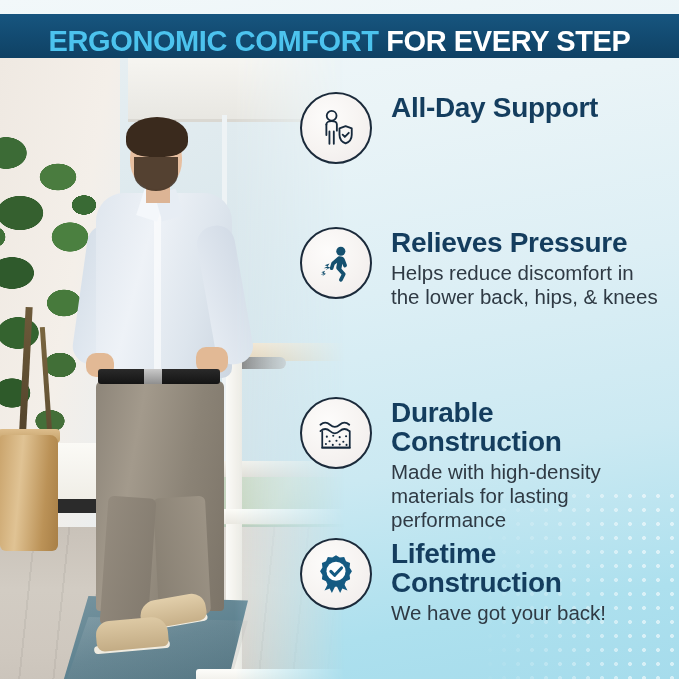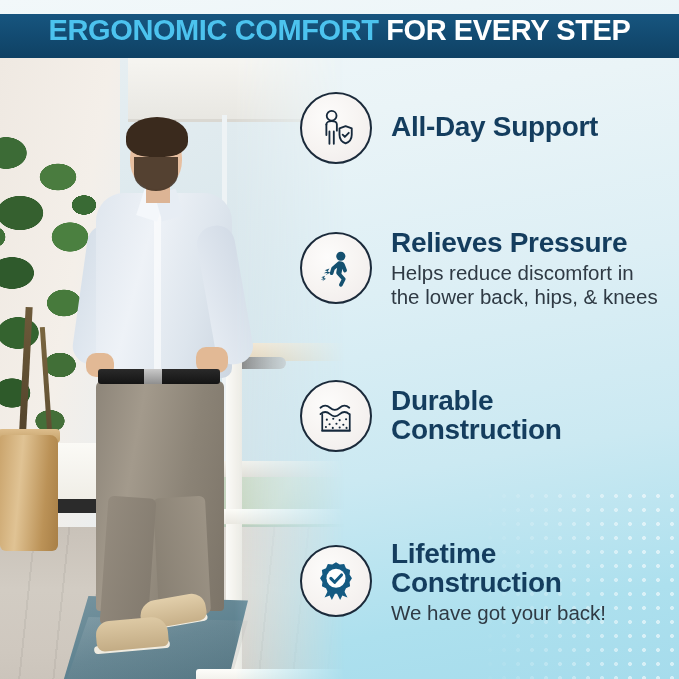--- a/index.html
+++ b/index.html
@@ -108,35 +108,35 @@
   .shoe-l{left:96px;top:562px;width:72px;height:30px;background:linear-gradient(#ddc9a4,#c3ac85);border-radius:14px 16px 6px 8px;transform:rotate(-5deg);}
   .shoe-r{left:140px;top:540px;width:66px;height:28px;background:linear-gradient(#e2cfab,#c7b089);border-radius:16px 14px 8px 6px;transform:rotate(-10deg);}
   .shoe-sole-l{left:94px;top:586px;width:76px;height:8px;background:#f0ece1;border-radius:6px;transform:rotate(-5deg);}
   .shoe-sole-r{left:140px;top:562px;width:68px;height:7px;background:#f2eee3;border-radius:6px;transform:rotate(-10deg);}
   .paper{left:104px;top:228px;width:30px;height:70px;background:linear-gradient(#ffffff,#e9eaea);transform:rotate(6deg);}
 
   
   .banner{
     position:absolute;left:0;top:14px;width:679px;height:44px;
     background:linear-gradient(180deg,#17557f 0%,#124a70 55%,#0f4164 100%);
-    display:flex;align-items:flex-start;justify-content:center;
+    display:flex;align-items:flex-end;justify-content:center;
   }
   .banner-text{
     font-size:29px;font-weight:bold;letter-spacing:-.4px;white-space:nowrap;
     font-family:"Liberation Sans","DejaVu Sans",sans-serif;
   }
   .t-cyan{color:#4cc3ee;}
   .t-white{color:#ffffff;}
 
   
   .features{position:absolute;left:300px;top:92px;width:379px;}
-  .feature{position:absolute;display:flex;align-items:center;}
+  .feature{position:absolute;display:flex;align-items:flex-start;}
   .f1{top:0px;}
   .f2{top:135px;}
-  .f3{top:288px;}
+  .f3{top:305px;}
   .f4{top:446px;}
 
   .icon-wrap{
     width:72px;height:72px;min-width:72px;border-radius:50%;
     background:radial-gradient(circle at 38% 34%, #fdfcfb 0%, #f6f3f1 55%, #efeaea 100%);
     border:2.5px solid #1b2a3a;
     display:flex;align-items:center;justify-content:center;
     box-sizing:border-box;
   }
   .ftext{margin-left:19px;padding-top:2px;}
@@ -271,20 +271,23 @@
               <circle cx="13" cy="36" r="1.15"></circle>
             <circle cx="20.5" cy="37" r="1.15"></circle>
               <circle cx="28" cy="36.5" r="1.15"></circle>
             <circle cx="35.5" cy="37" r="1.15"></circle>
           </g>
         </svg>
       </div>
       <div class="ftext">
         <p class="ftitle">Durable
 Construction</p>
+        <p class="fdesc">Made with high-density
+materials for lasting
+performance</p>
       </div>
     </div>
 
     <div class="feature f4">
       <div class="icon-wrap">
         <svg width="44" height="44" viewBox="0 0 48 48">
           <g fill="#145a82">
             <path d="M17 31l-5.5 11 5.6-2.2 2.4 5 4.6-9.4z"></path>
             <path d="M31 31l5.5 11-5.6-2.2-2.4 5-4.6-9.4z"></path>
           </g>

